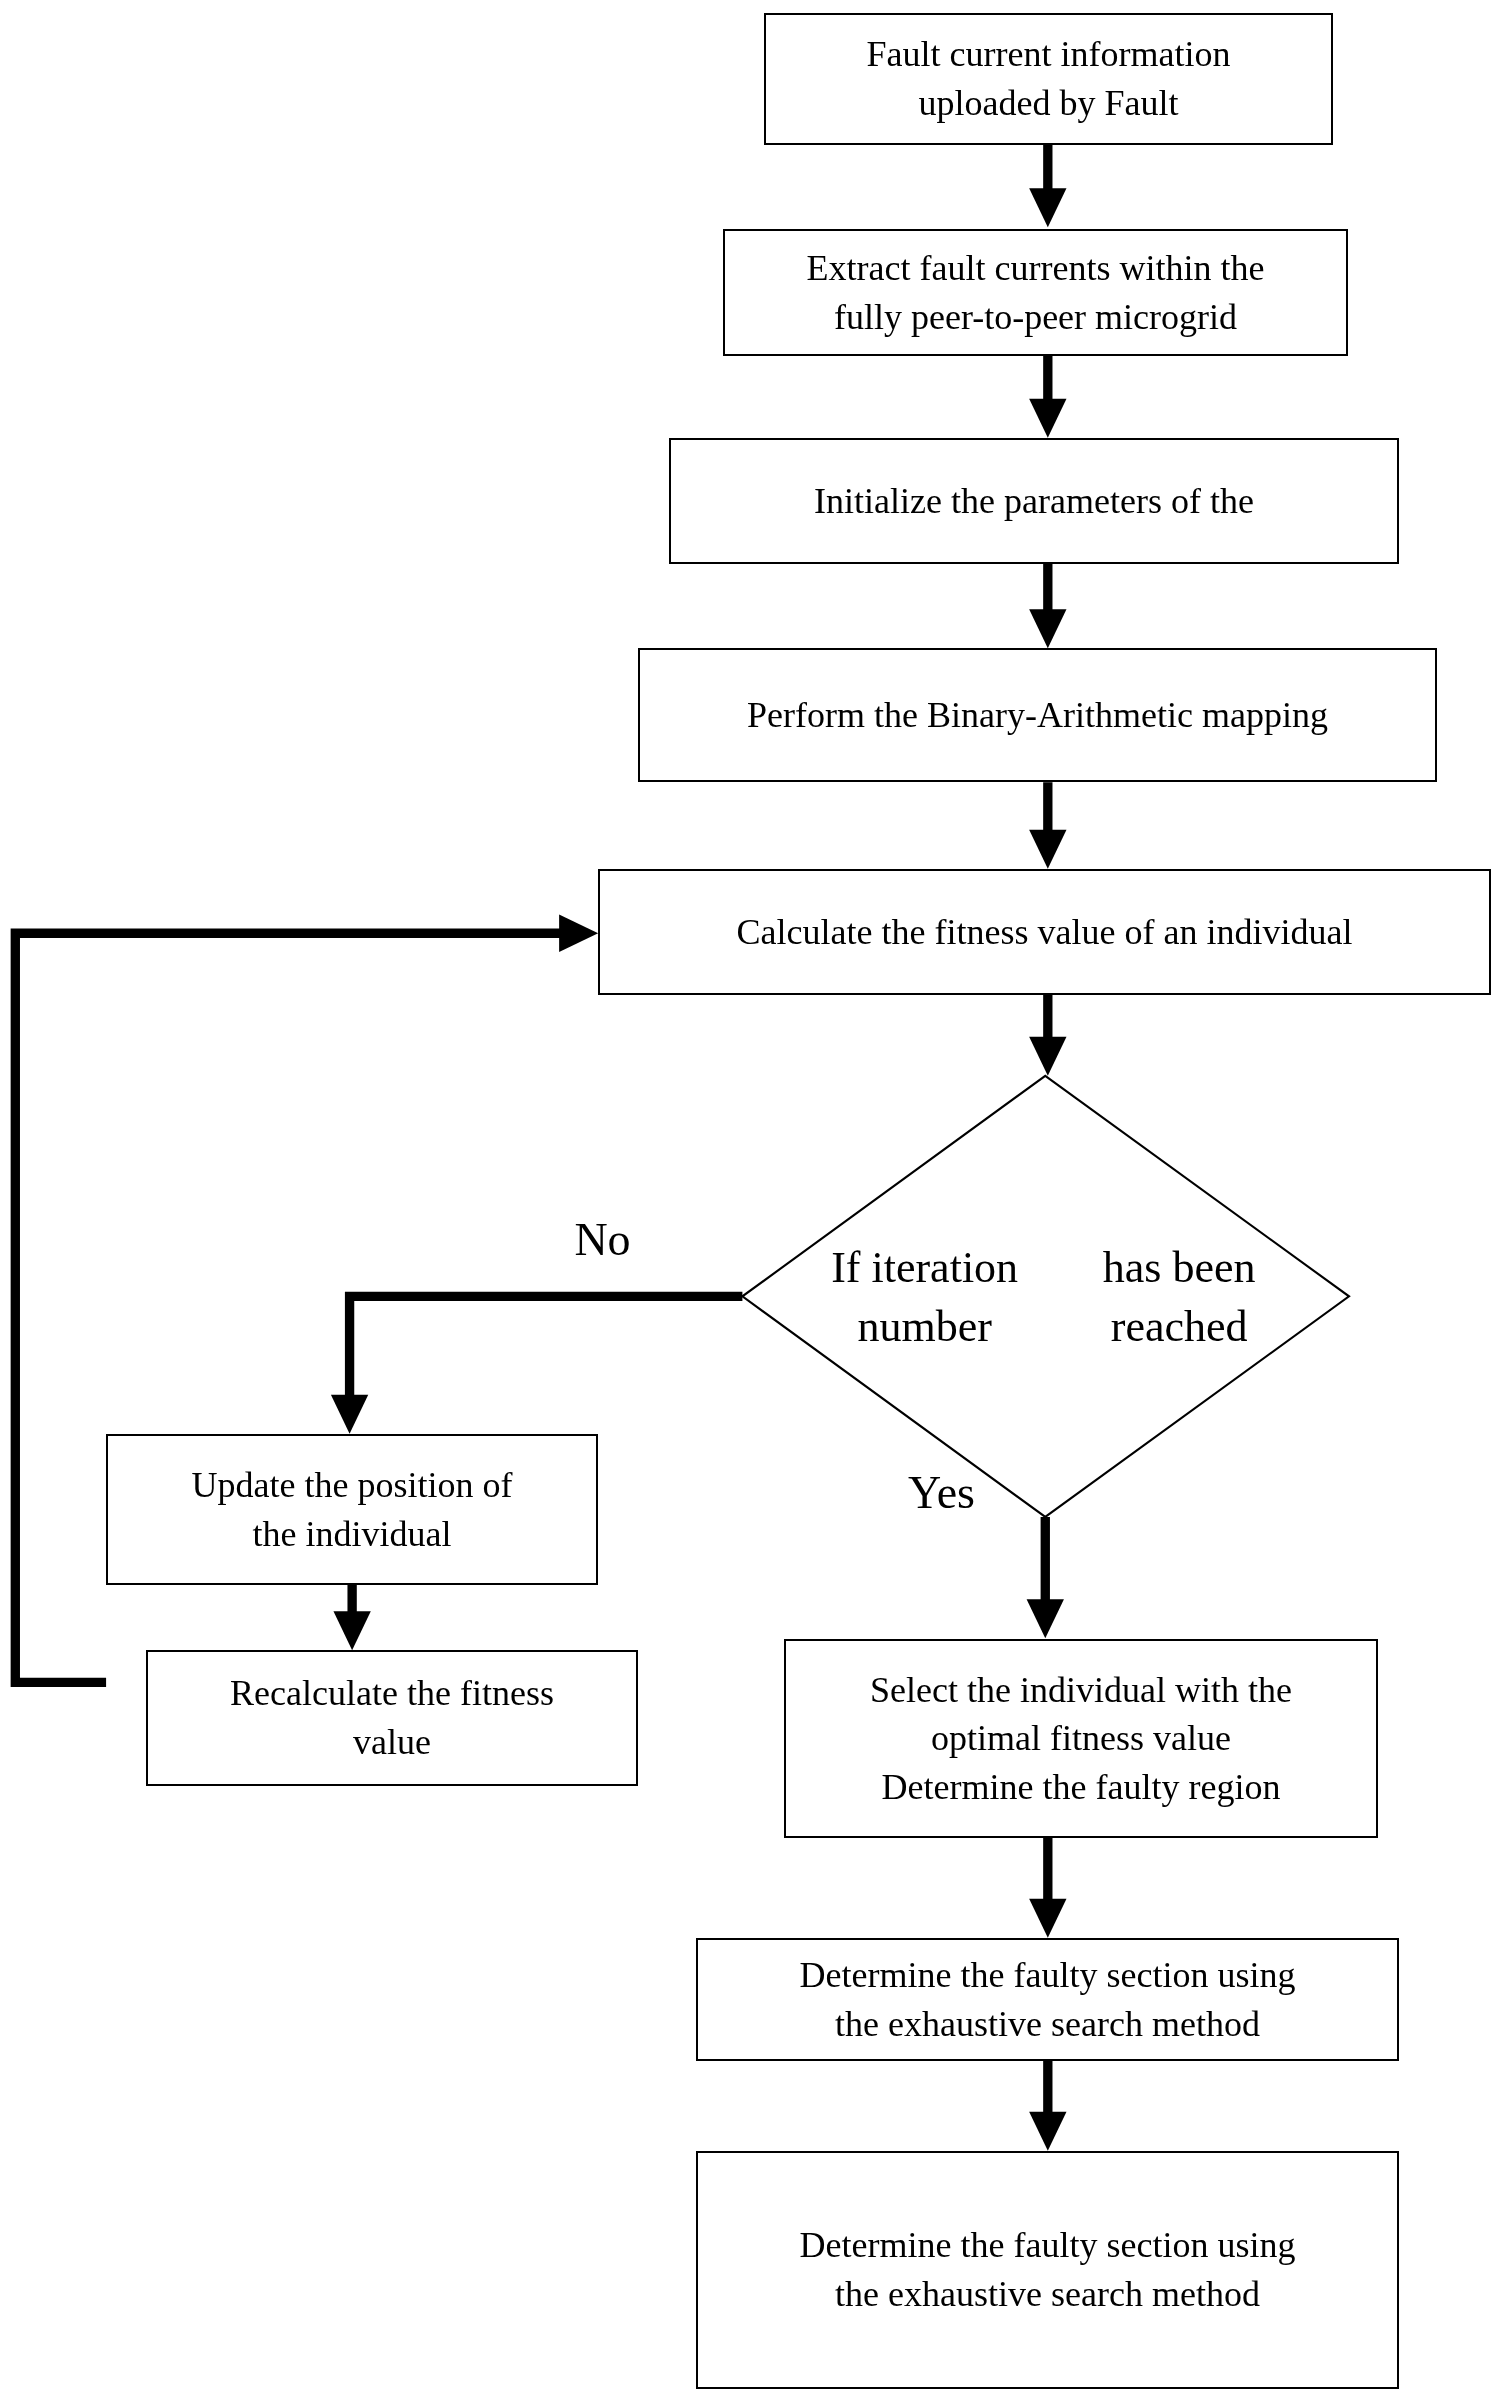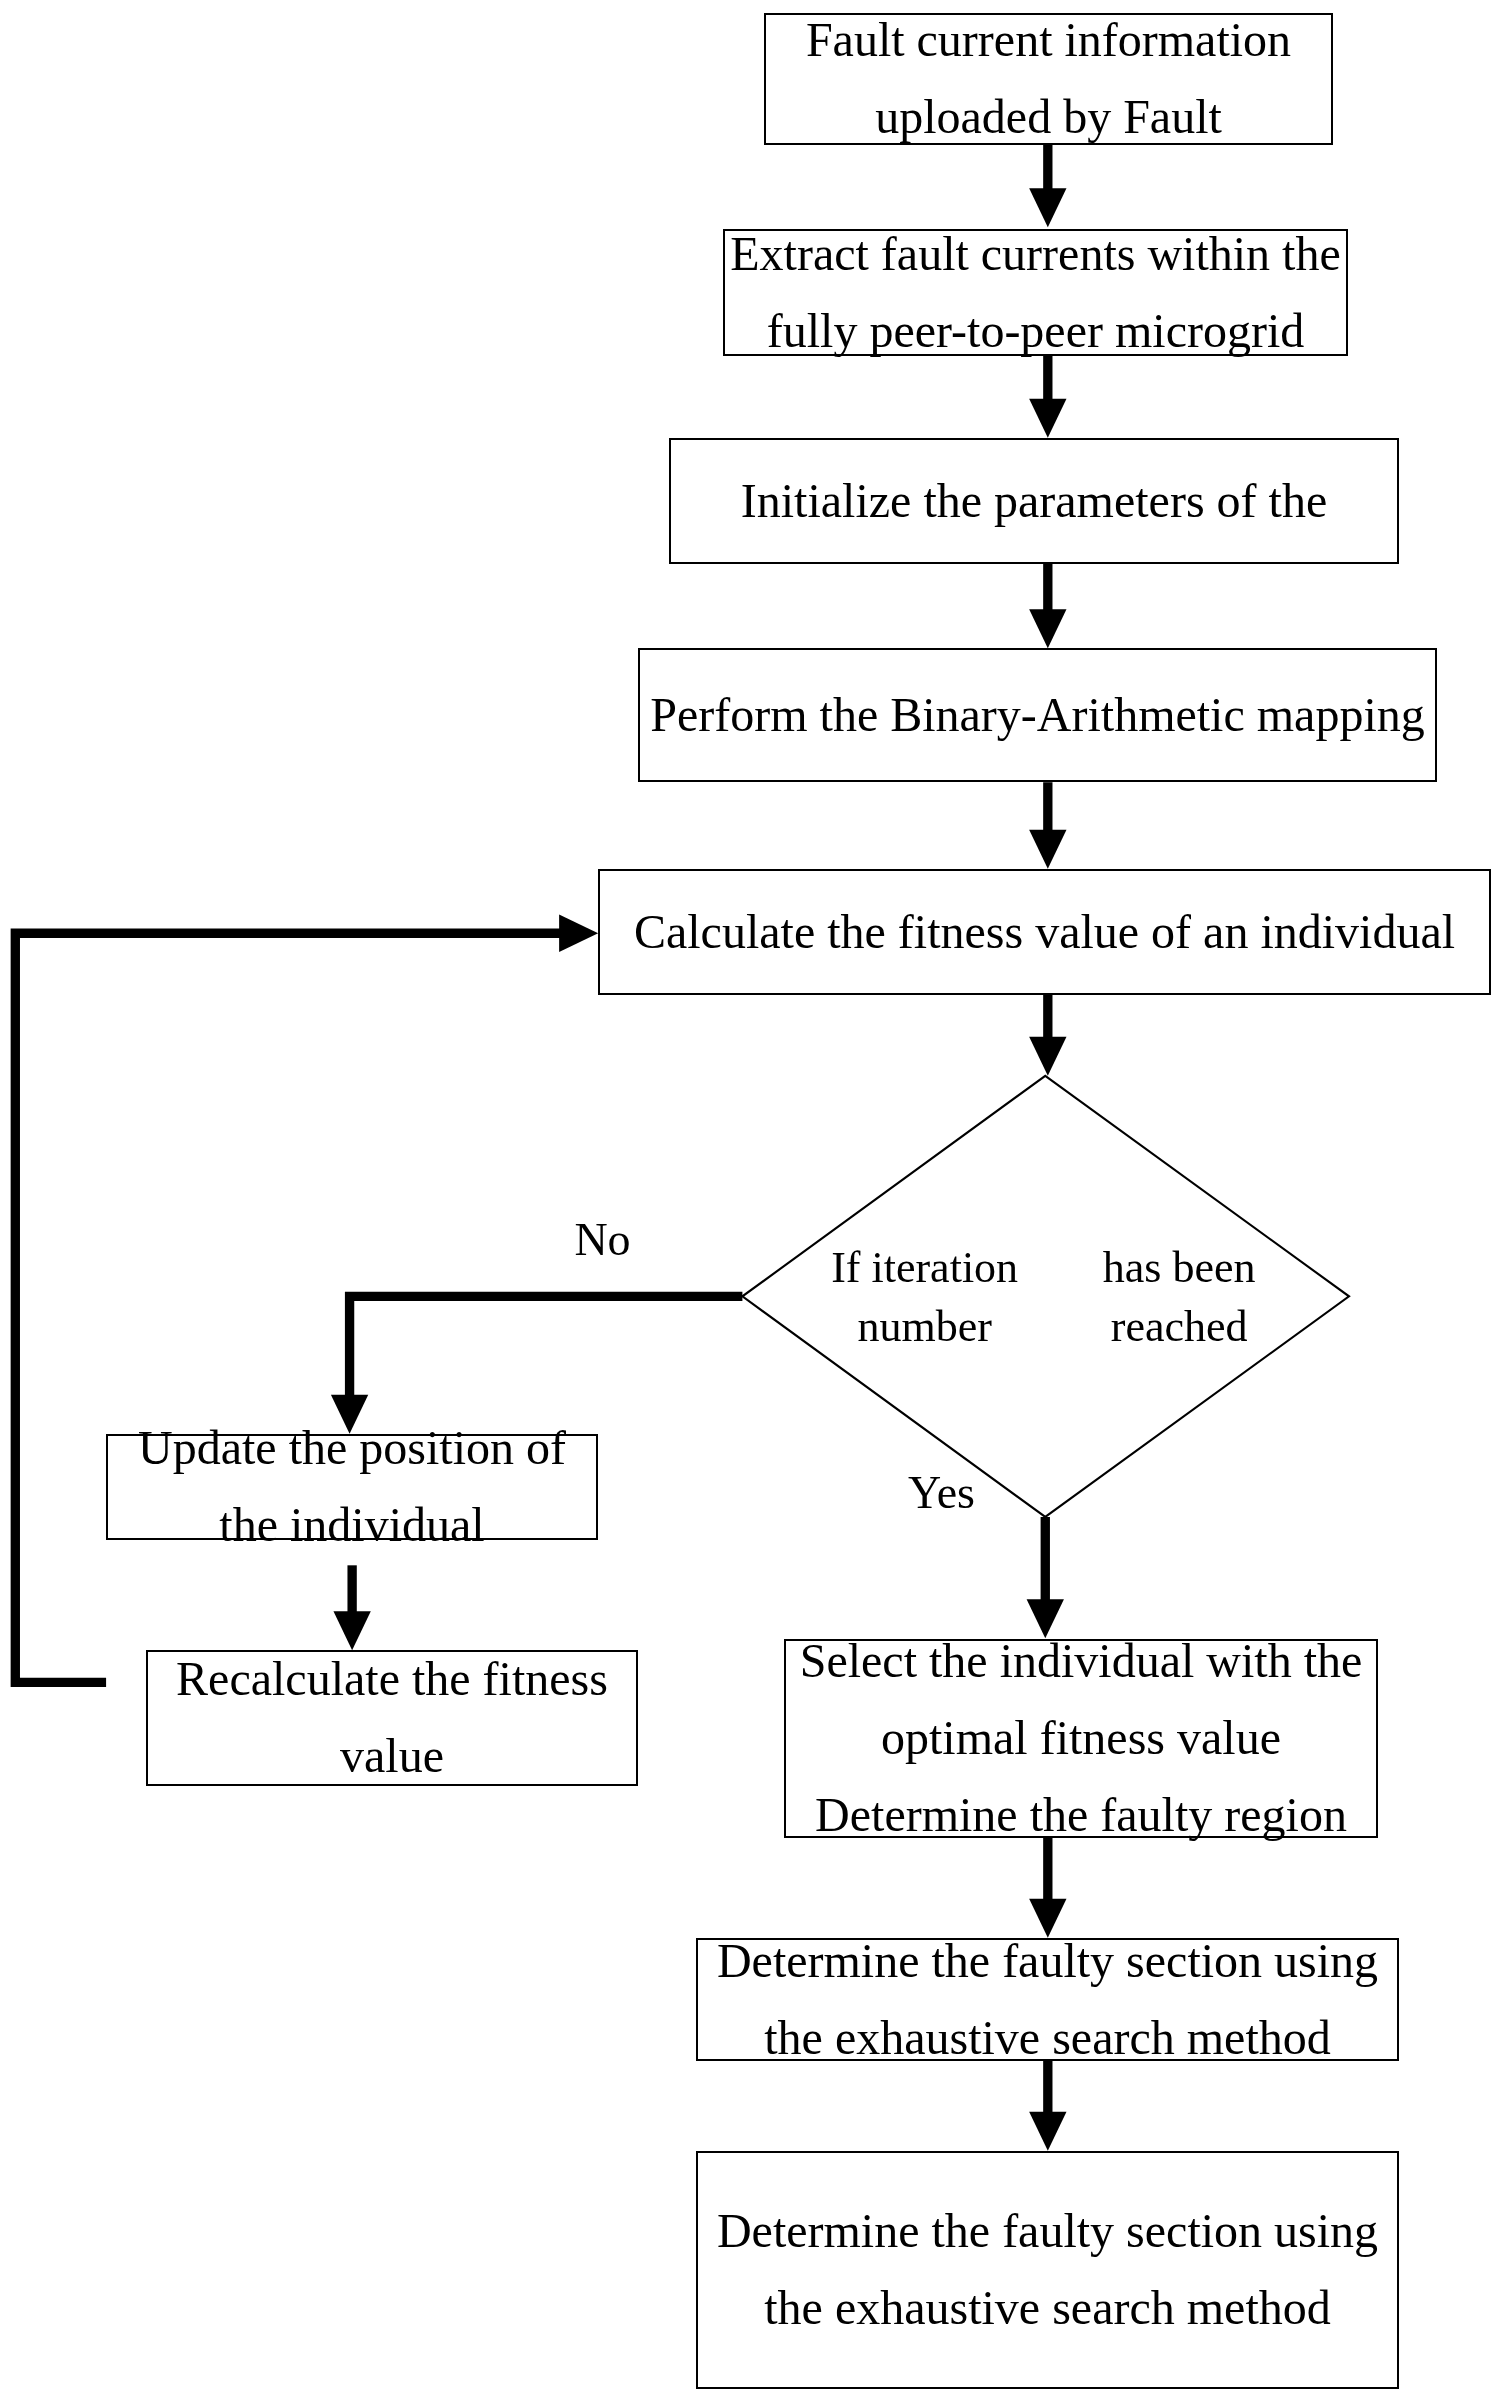--- a/index.html
+++ b/index.html
@@ -26,24 +26,23 @@
   .node {
     position: absolute;
     box-sizing: border-box;
     border: 2.5px solid #000000;
     background: #ffffff;
     display: flex;
     flex-direction: column;
     justify-content: center;
     align-items: center;
     text-align: center;
-    font-size: 48px;
+    font-size: 36px;
     line-height: 1.35;
     z-index: 1;
-    gap: 12px;
   }
   .node .line { display: block; white-space: nowrap; }
   .diamond-text {
     position: absolute;
     display: flex;
     flex-direction: row;
     justify-content: center;
     align-items: center;
     text-align: center;
     font-size: 44px;
@@ -127,21 +126,21 @@
   </div>
 
   <div class="diamond-text" style="left:791px; top:1195px; width:509px; height:204px;">
     <span class="line">If  iteration number</span>
     <span class="line">has been reached</span>
   </div>
 
   <div class="edge-label" style="left:543px; top:1213px; width:119px;">No</div>
   <div class="edge-label" style="left:861px; top:1466px; width:161px;">Yes</div>
 
-  <div class="node" style="left:106px; top:1434px; width:492px; height:106px;">
+  <div class="node" style="left:106px; top:1434px; width:492px; height:151px;">
     <span class="line">Update the position of</span>
     <span class="line">the individual</span>
   </div>
 
   <div class="node" style="left:106px; top:1650px; width:492px; height:136px;margin-left:40px;">
     <span class="line">Recalculate the fitness</span>
     <span class="line">value</span>
   </div>
 
   <div class="node" style="left:784px; top:1639px; width:594px; height:199px;">

